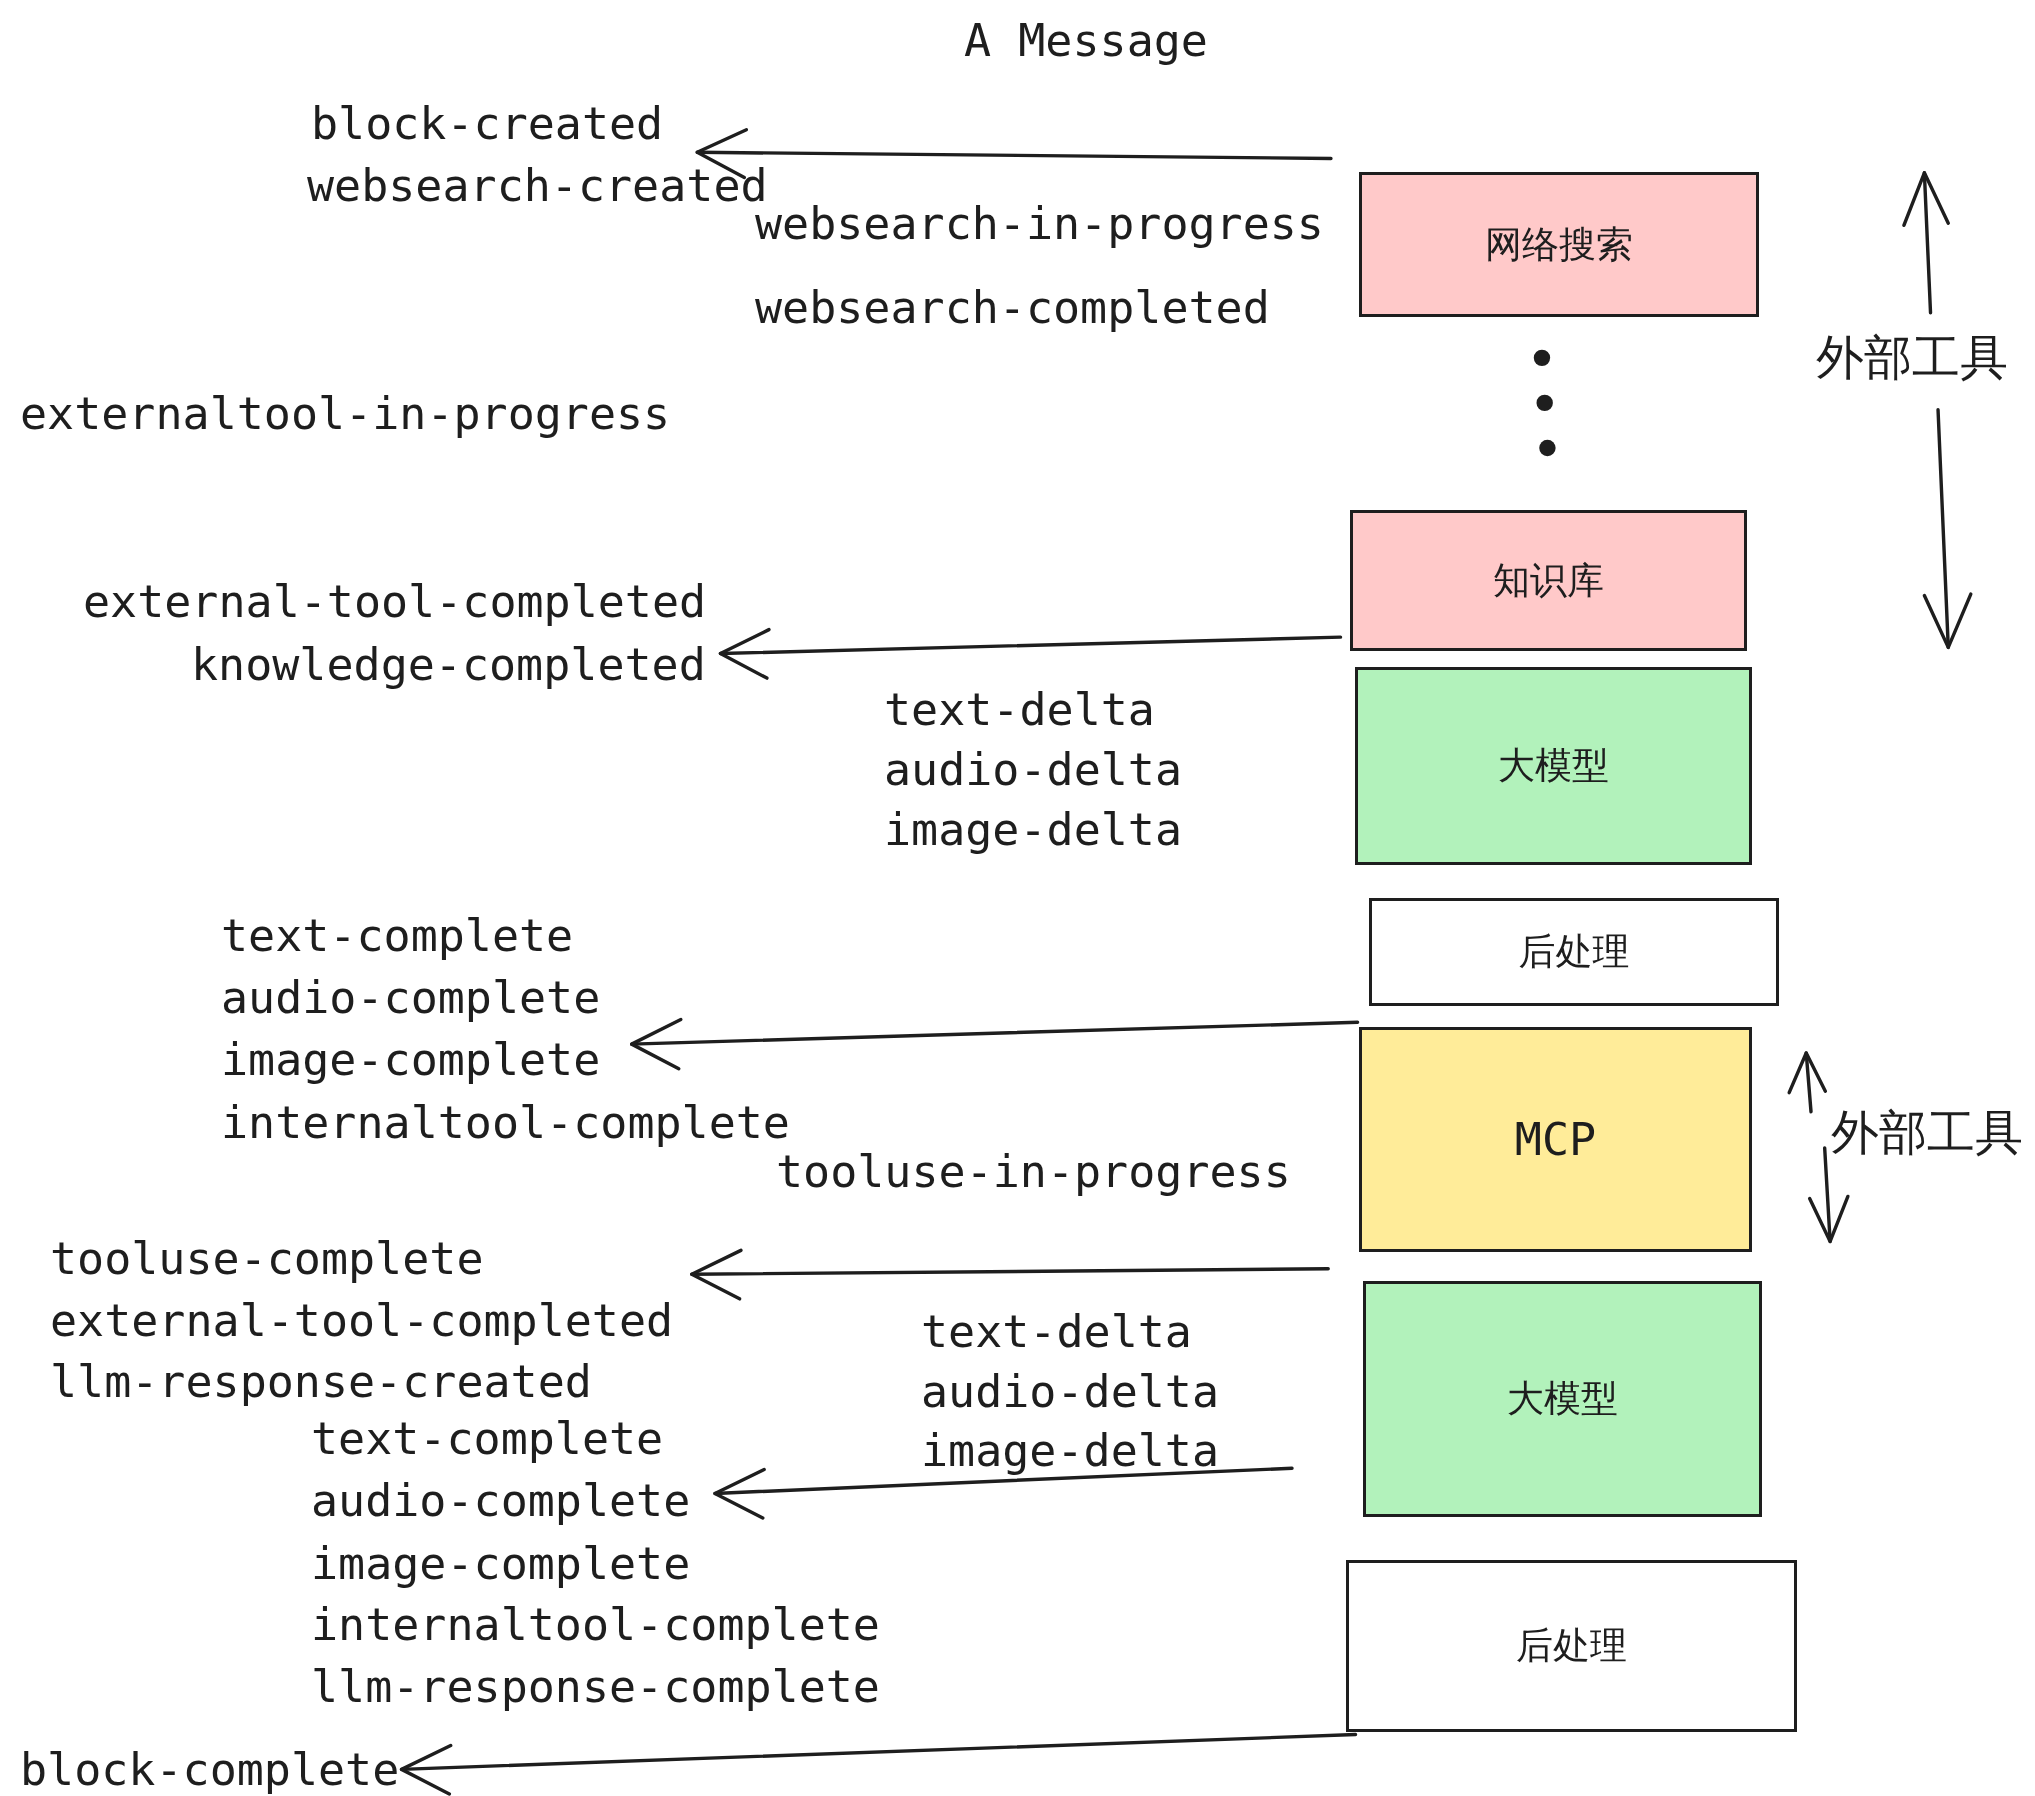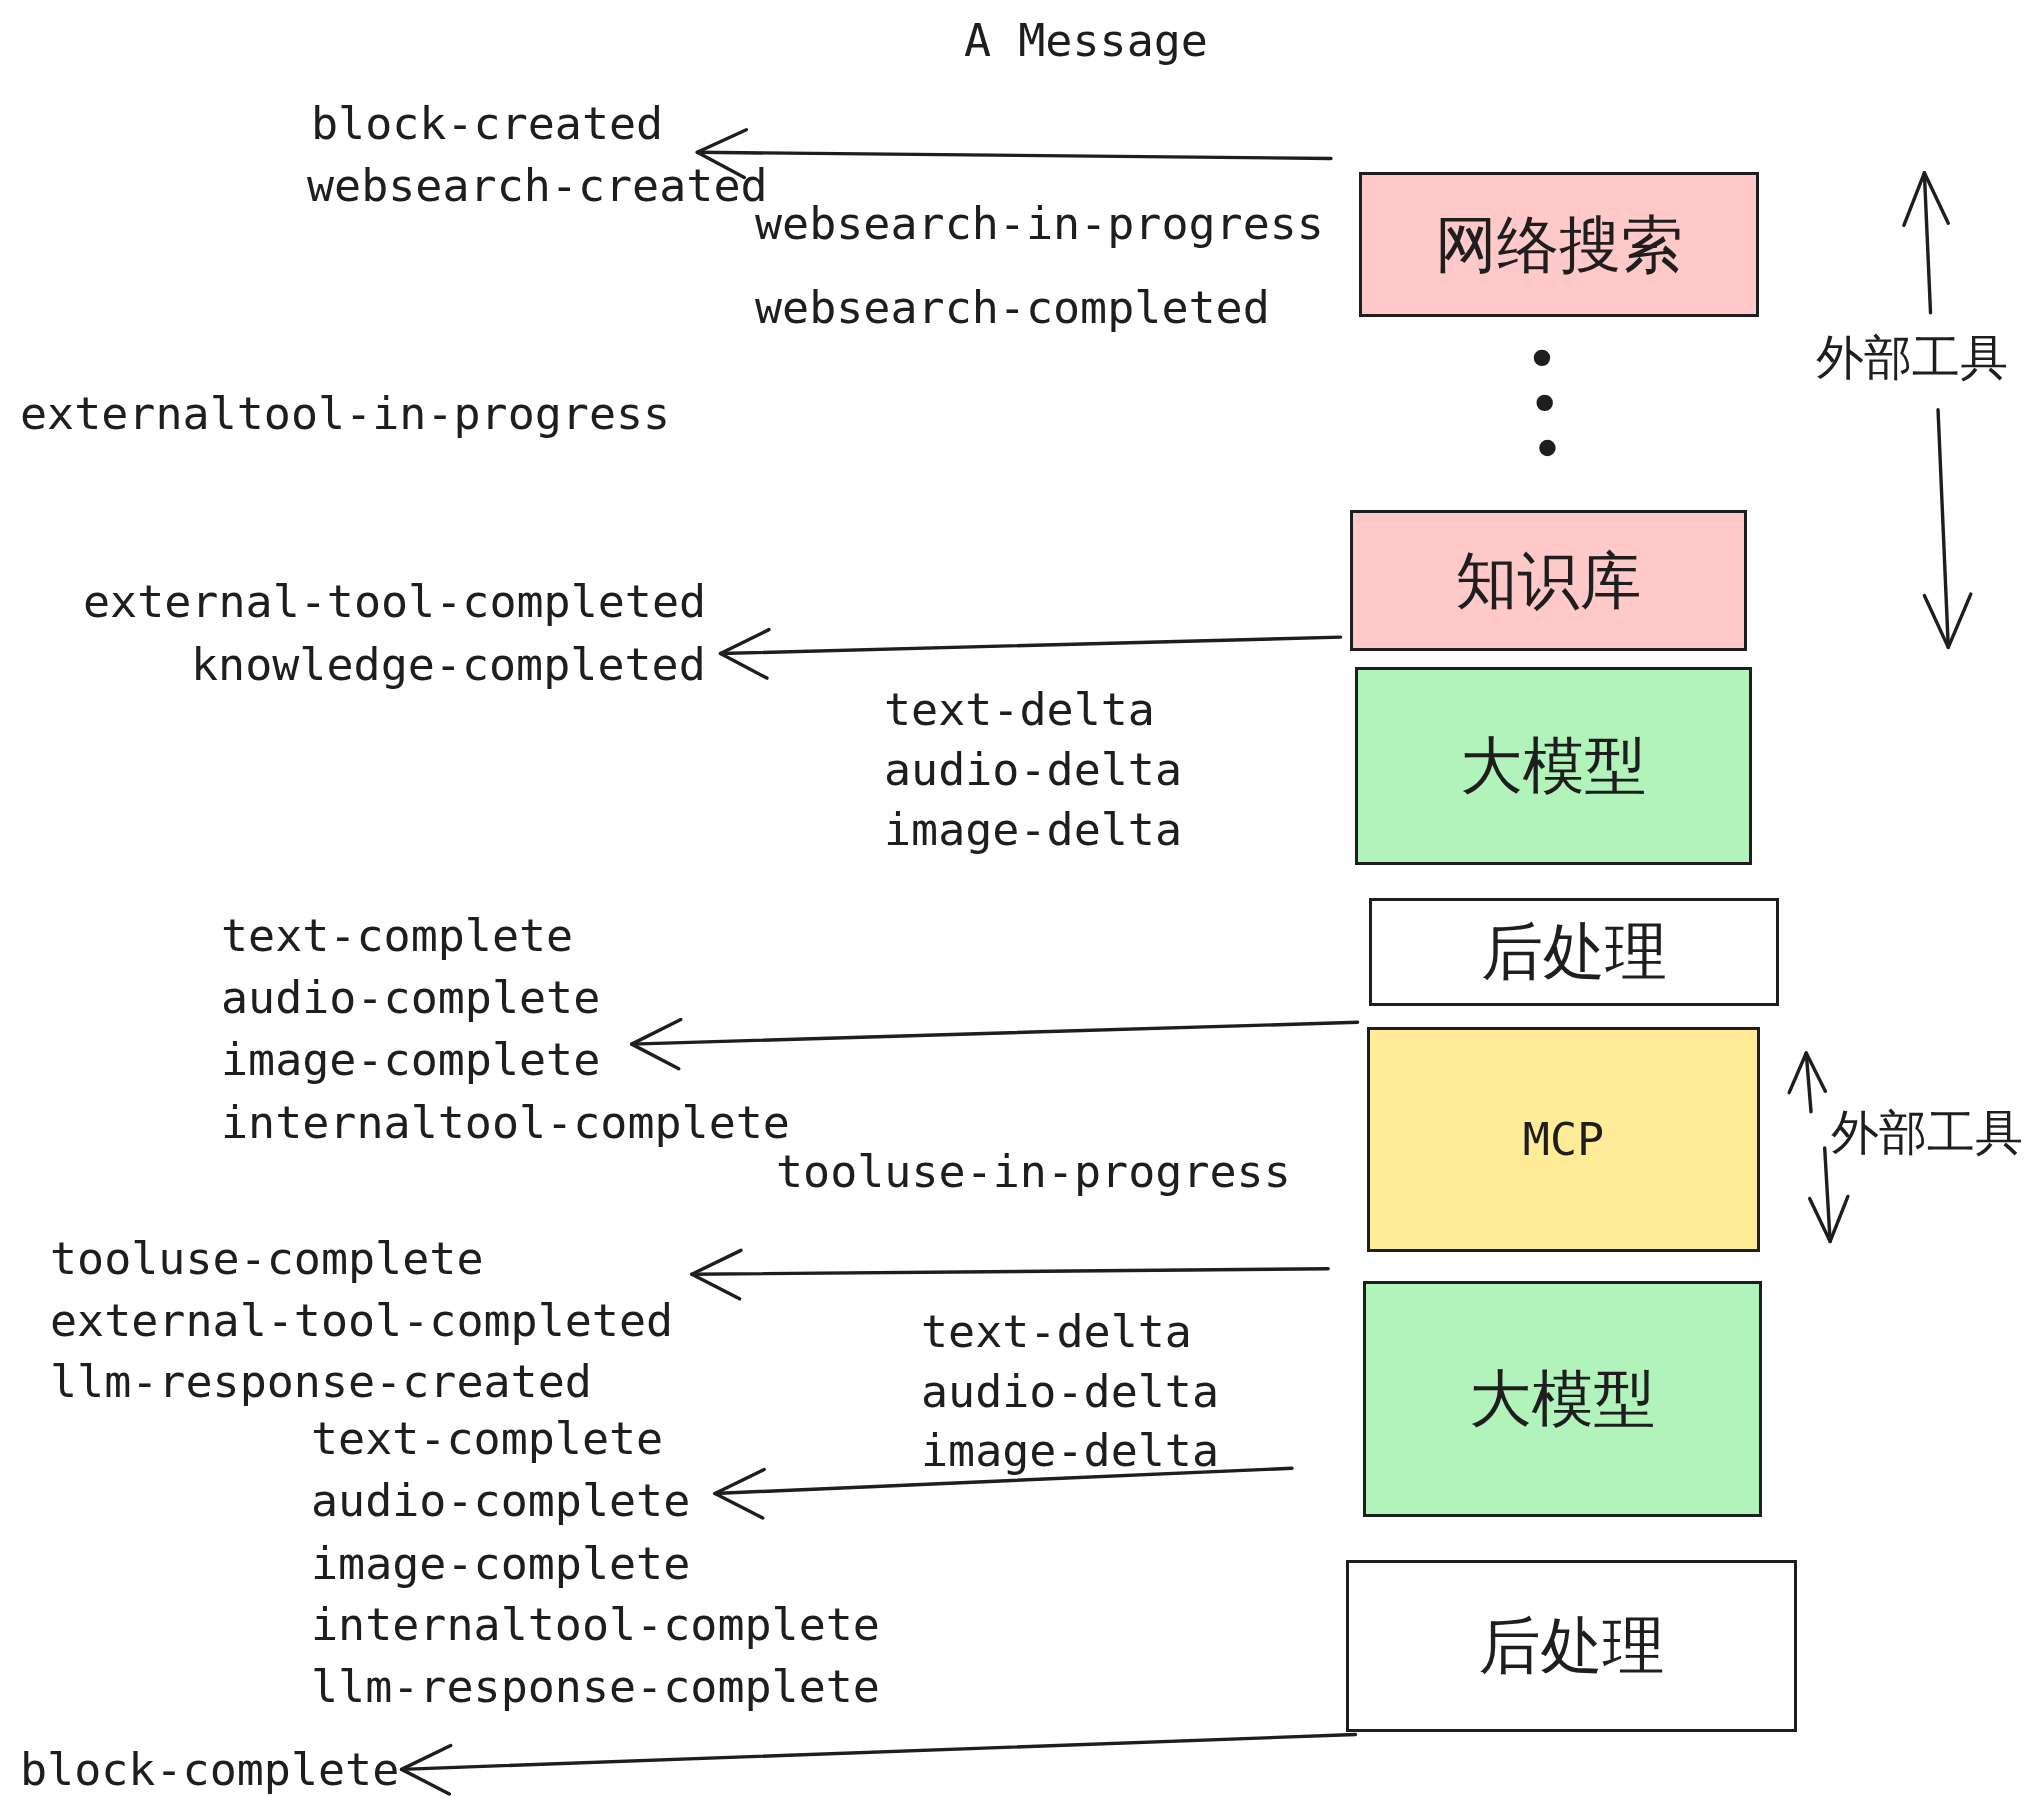--- a/index.html
+++ b/index.html
@@ -25,28 +25,28 @@
     line-height:1;
     white-space:nowrap;
     transform:translateX(-50%);
   }
   .node{
     position:absolute;
     box-sizing:border-box;
     border:3.4px solid #1e1e1e;
     display:flex;align-items:center;justify-content:center;
     font-family:"DejaVu Sans", "Liberation Sans", sans-serif;
-    font-size:62px;
+    font-size:37px;
     color:#1e1e1e;
   }
   .node.pink{background:#ffc9c9;}
   .node.green{background:#b2f2bb;}
   .node.yellow{background:#ffec99;}
   .node.white{background:#ffffff;}
-  .node.mono{font-family:"DejaVu Sans Mono", monospace;font-size:45px;margin-left:8px;}
+  .node.mono{font-family:"DejaVu Sans Mono", monospace;font-size:45px;}
   .anno{
     position:absolute;
     font-family:"DejaVu Sans", "Liberation Sans", sans-serif;
     font-size:48px;
     line-height:1;
     white-space:nowrap;
     transform:translateX(-50%);
     color:#1e1e1e;
   }
   svg.overlay{

